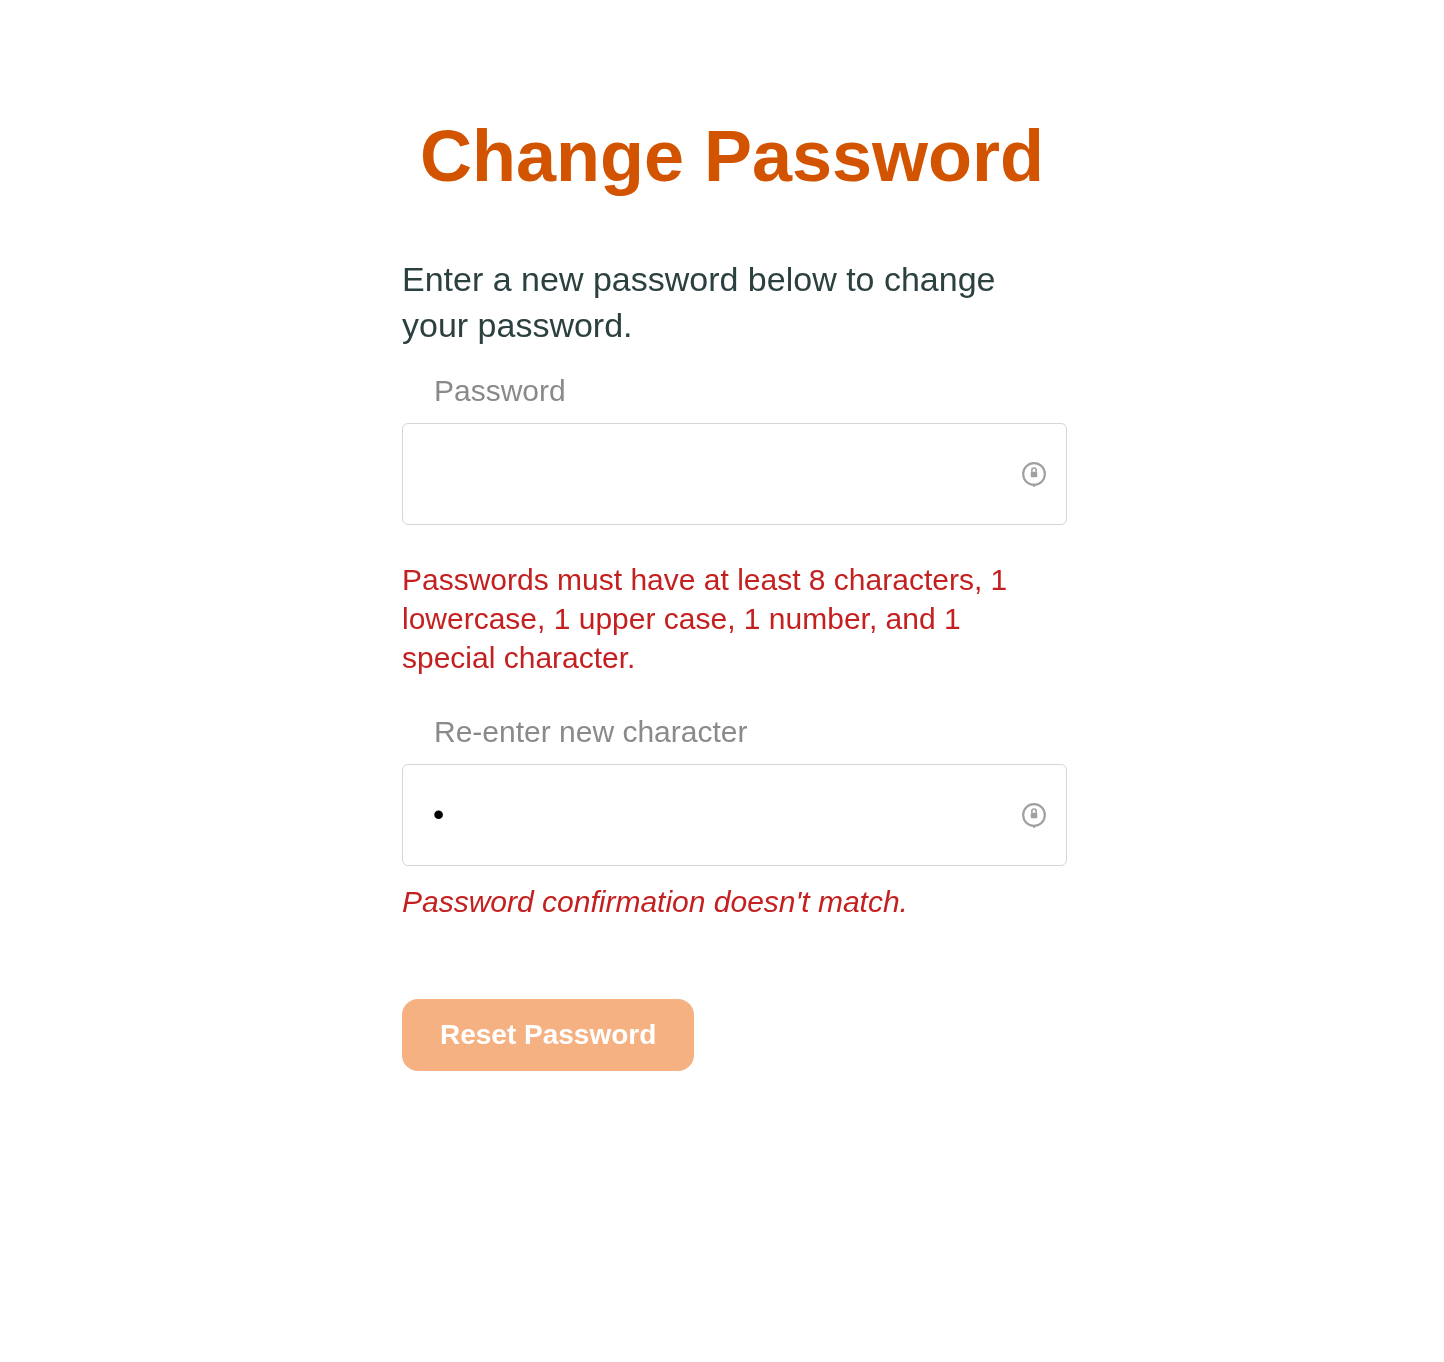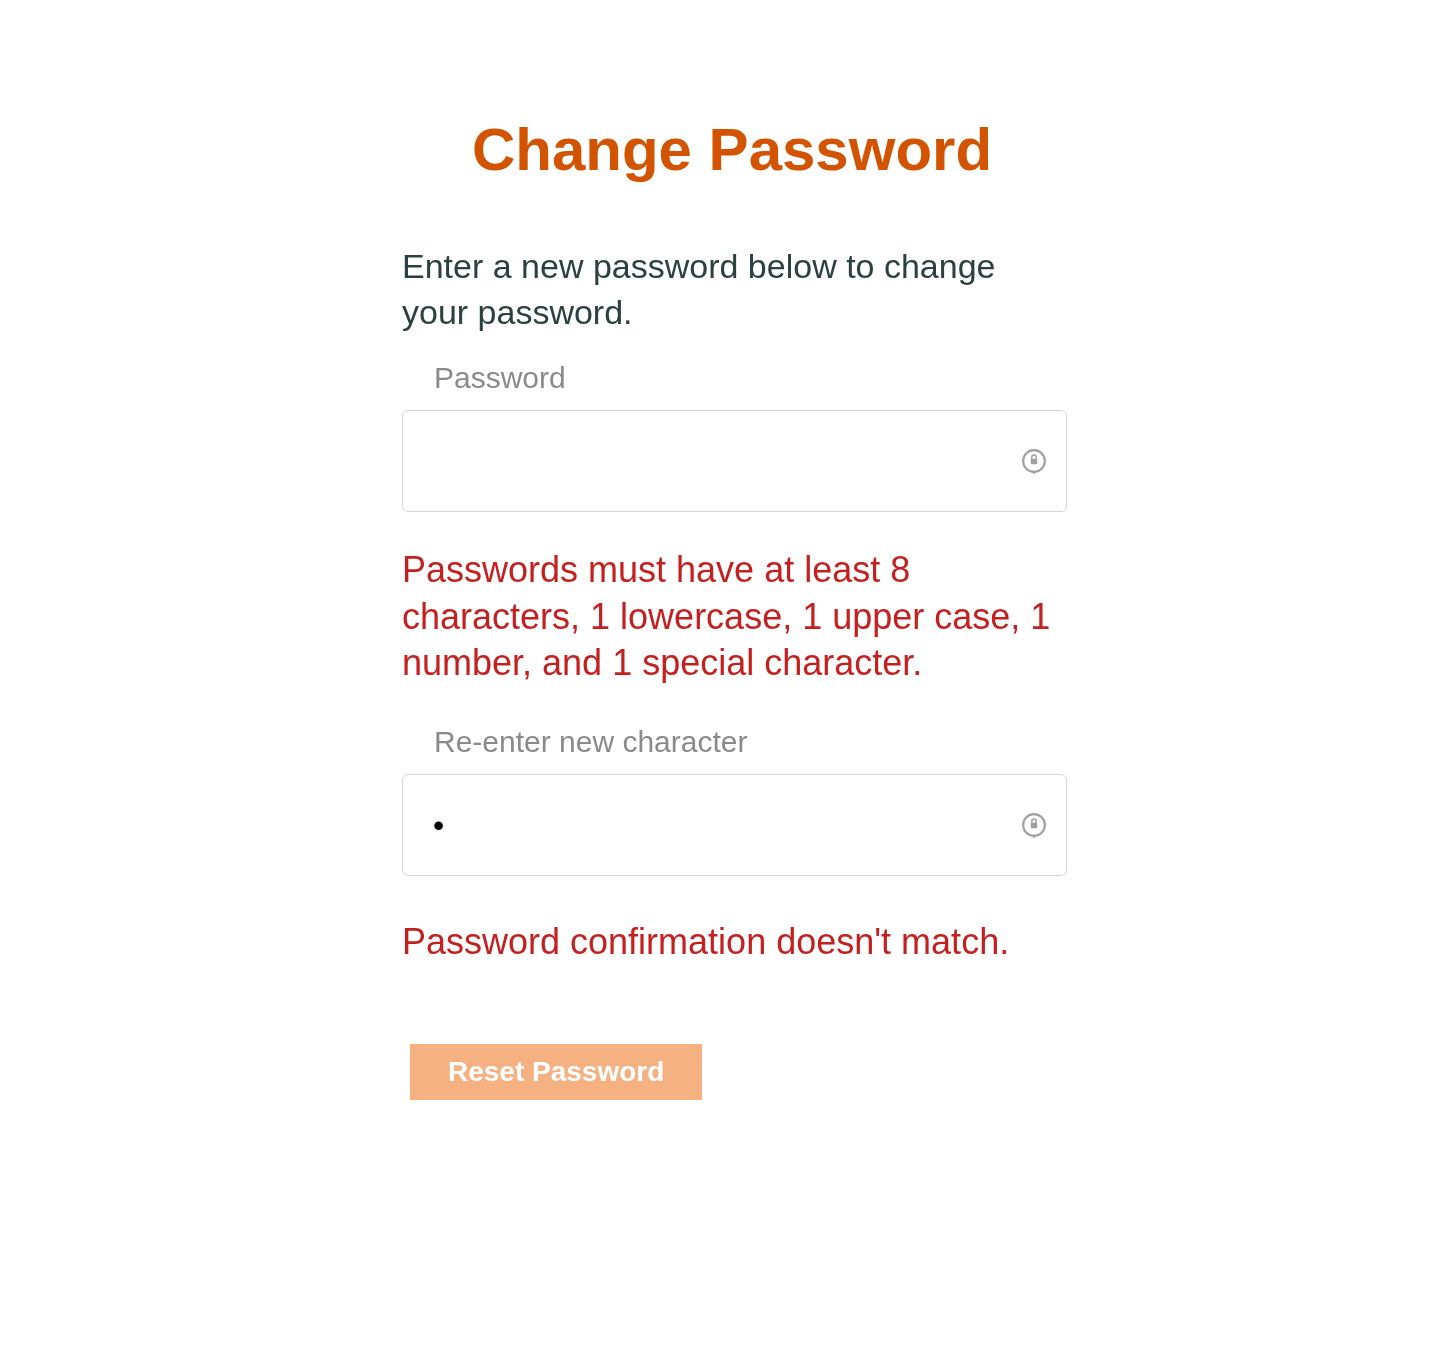--- a/index.html
+++ b/index.html
@@ -15,21 +15,21 @@
       position: relative;
     }
     .container {
       width: 700px;
       margin: 0 auto;
       padding-top: 115px;
       padding-left: 30px;
     }
     .title {
       color: #d35400;
-      font-size: 60px;
+      font-size: 72px;
       font-weight: 600;
       text-align: center;
       margin-bottom: 60px;
       margin-left: -10px;
     }
     .instruction {
       color: #2c4040;
       font-size: 34px;
       font-weight: 400;
       line-height: 1.35;
@@ -69,41 +69,41 @@
       position: absolute;
       right: 20px;
       top: 50%;
       transform: translateY(-50%);
       width: 26px;
       height: 26px;
       color: #a0a0a0;
     }
     .error-text {
       color: #c42020;
-      font-size: 36px;
+      font-size: 30px;
       font-weight: 400;
       line-height: 1.3;
       margin-top: 35px;
       max-width: 650px;
     }
     .error-text-2 {
-      margin-top: 43px;
+      margin-top: 16px;
+      font-style: italic;
     }
     .reset-button {
       margin-top: 40px;
       background: #f5b181;
       color: #ffffff;
       font-size: 28px;
       font-weight: 600;
       border: none;
-      border-radius: 0;
-      padding: 12px 38px;
+      border-radius: 16px;
+      padding: 20px 38px;
       cursor: pointer;
       font-family: inherit;
-      margin-left: 8px;
     }
   </style>
 </head>
 <body>
 
 <div class="container">
   <h1 class="title">Change Password</h1>
   
   <p class="instruction">Enter a new password below to change your password.</p>
   

